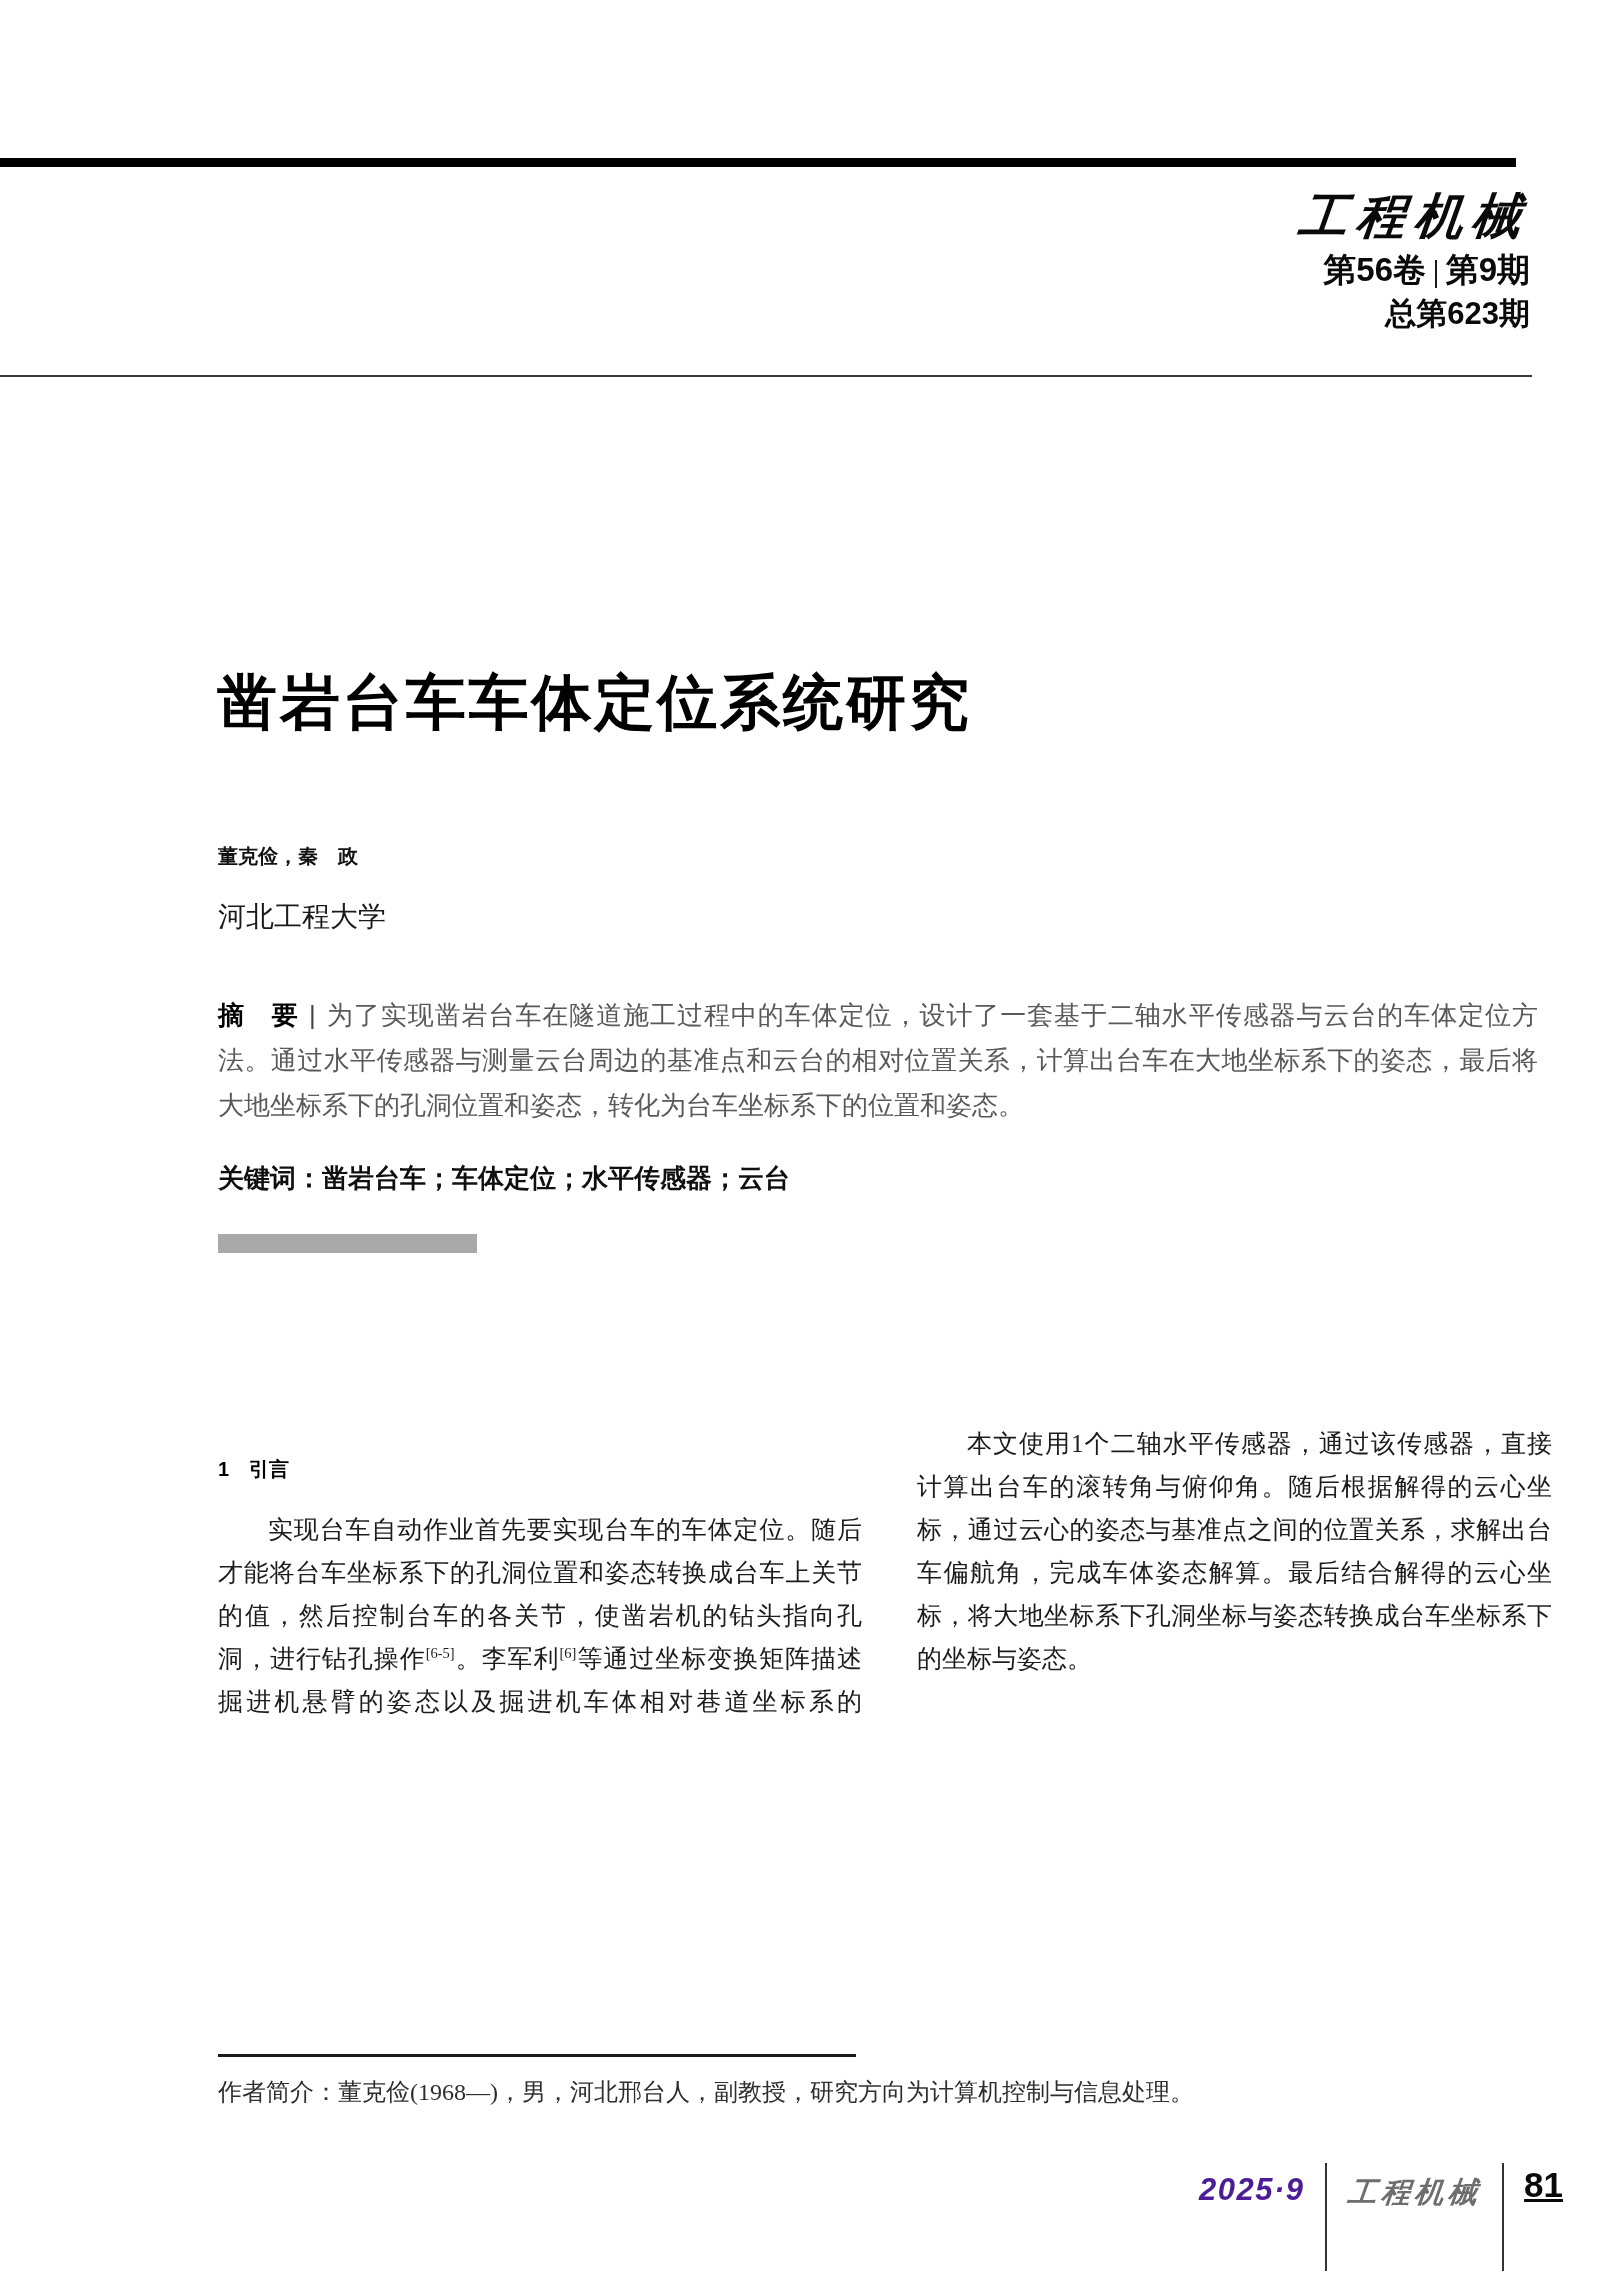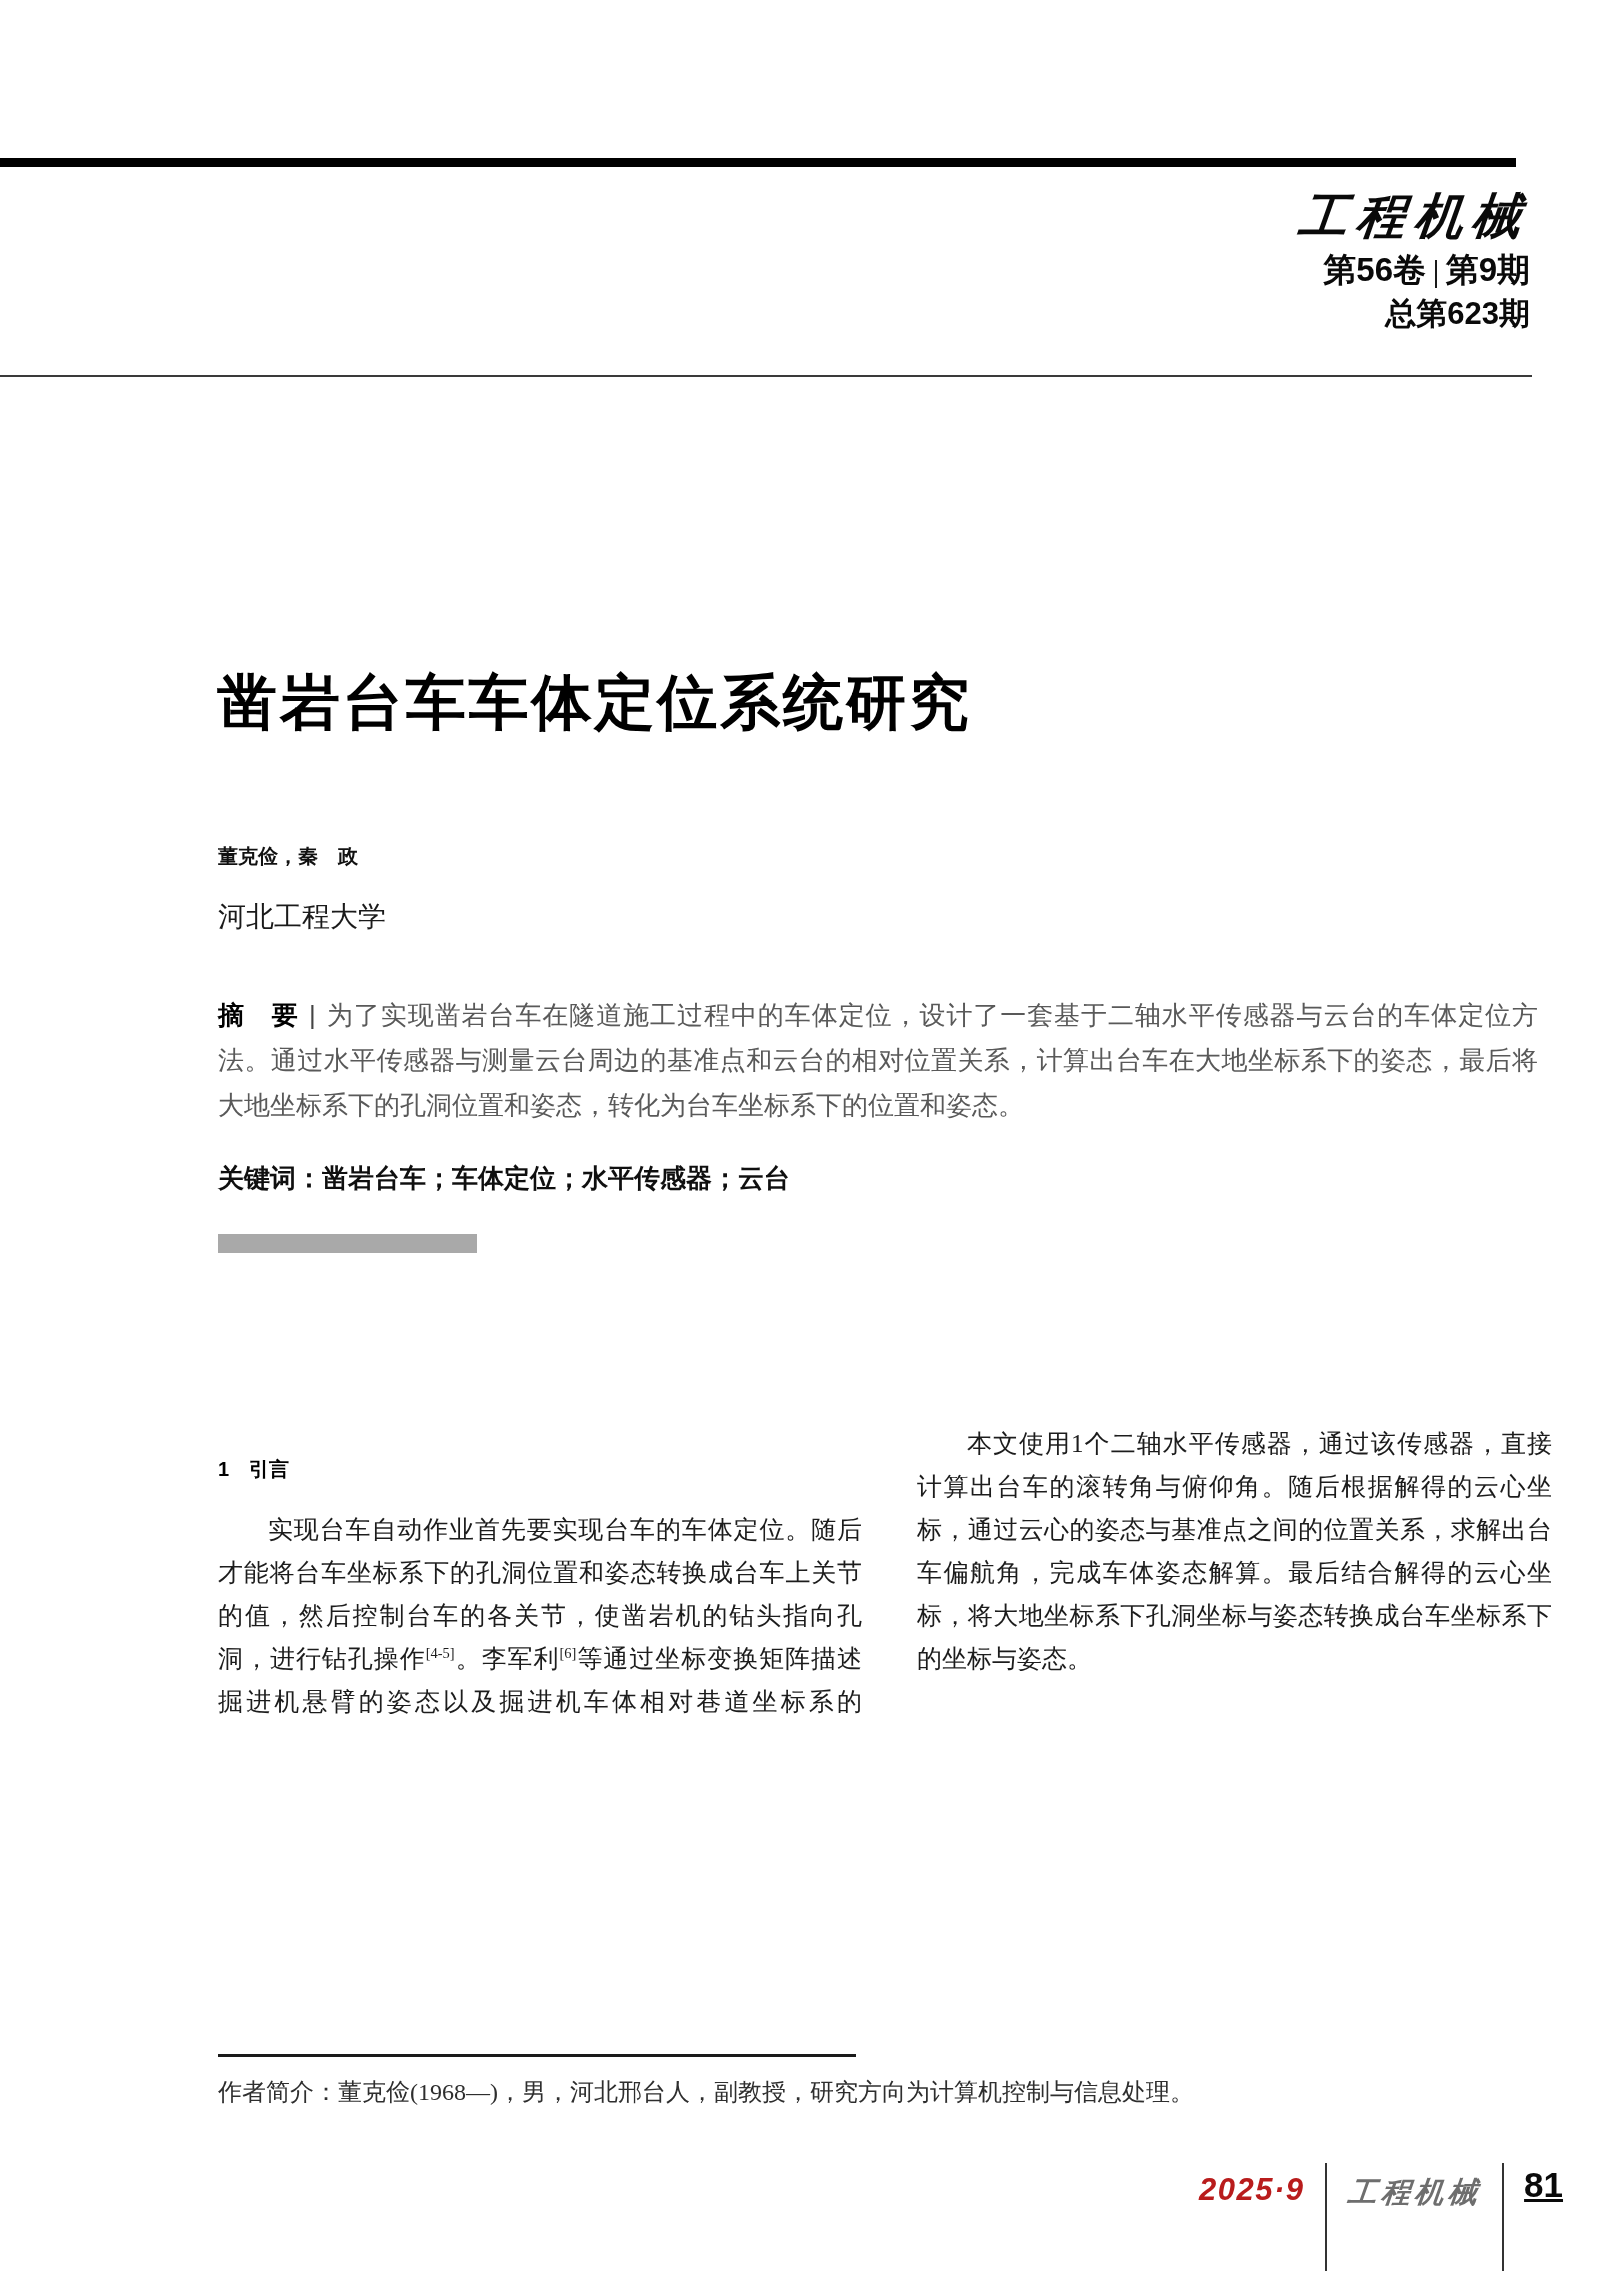--- a/index.html
+++ b/index.html
@@ -174,21 +174,21 @@
     top: 2163px; left: 1199px;
     display: flex;
     align-items: flex-start;
   }
   .f-date {
     margin-top: 8.7px;
     font-family: "Liberation Sans", sans-serif;
     font-weight: bold;
     font-style: italic;
     font-size: 31px;
-    color: #b91c1c;
+    color: #4c1d95;
     letter-spacing: 1.5px;
   }
   .f-sep {
     width: 2.2px; height: 108px;
     background: #333333;
     margin: 0 20.4px;
   }
   .f-logo {
     margin-top: 10.2px;
     font-family: "Liberation Serif", serif;
@@ -235,21 +235,21 @@
   <div class="abstract">
     <span class="ab-label">摘　要</span><span class="ab-bar">|</span><span class="ab-text">为了实现凿岩台车在隧道施工过程中的车体定位，设计了一套基于二轴水平传感器与云台的车体定位方法。通过水平传感器与测量云台周边的基准点和云台的相对位置关系，计算出台车在大地坐标系下的姿态，最后将大地坐标系下的孔洞位置和姿态，转化为台车坐标系下的位置和姿态。</span>
   </div>
 
   <div class="keywords">关键词：凿岩台车；车体定位；水平传感器；云台</div>
 
   <div class="graybar"></div>
 
   <div class="col col-left">
     <h2>1　引言</h2>
-    <p class="indent cont-out">实现台车自动作业首先要实现台车的车体定位。随后才能将台车坐标系下的孔洞位置和姿态转换成台车上关节的值，然后控制台车的各关节，使凿岩机的钻头指向孔洞，进行钻孔操作<sup>[4-5]</sup>。李军利<sup>[6]</sup>等通过坐标变换矩阵描述掘进机悬臂的姿态以及掘进机车体相对巷道坐标系的</p>
+    <p class="indent cont-out">实现台车自动作业首先要实现台车的车体定位。随后才能将台车坐标系下的孔洞位置和姿态转换成台车上关节的值，然后控制台车的各关节，使凿岩机的钻头指向孔洞，进行钻孔操作<sup>[6-5]</sup>。李军利<sup>[6]</sup>等通过坐标变换矩阵描述掘进机悬臂的姿态以及掘进机车体相对巷道坐标系的</p>
   </div>
 
   <div class="col col-right">
     <p class="indent">本文使用1个二轴水平传感器，通过该传感器，直接计算出台车的滚转角与俯仰角。随后根据解得的云心坐标，通过云心的姿态与基准点之间的位置关系，求解出台车偏航角，完成车体姿态解算。最后结合解得的云心坐标，将大地坐标系下孔洞坐标与姿态转换成台车坐标系下的坐标与姿态。</p>
   </div>
 
   <div class="fnrule"></div>
   <div class="footnote">作者简介：董克俭(1968—)，男，河北邢台人，副教授，研究方向为计算机控制与信息处理。</div>
 
   <div class="footer">

